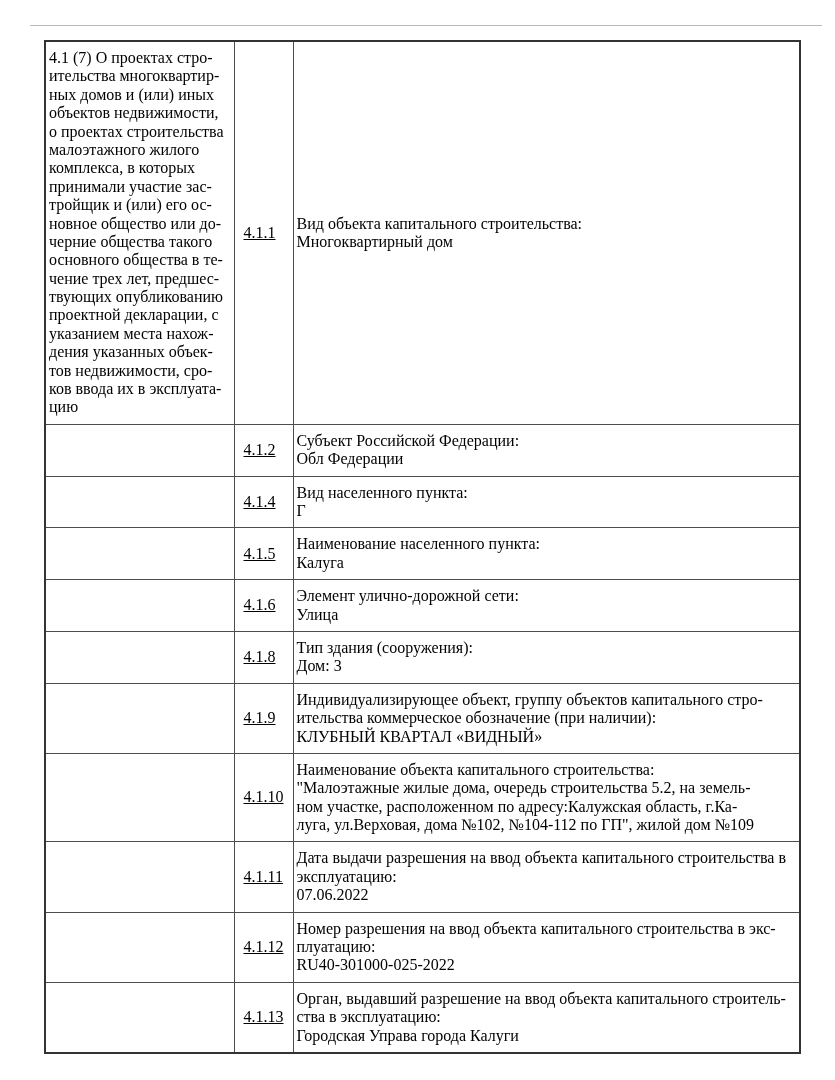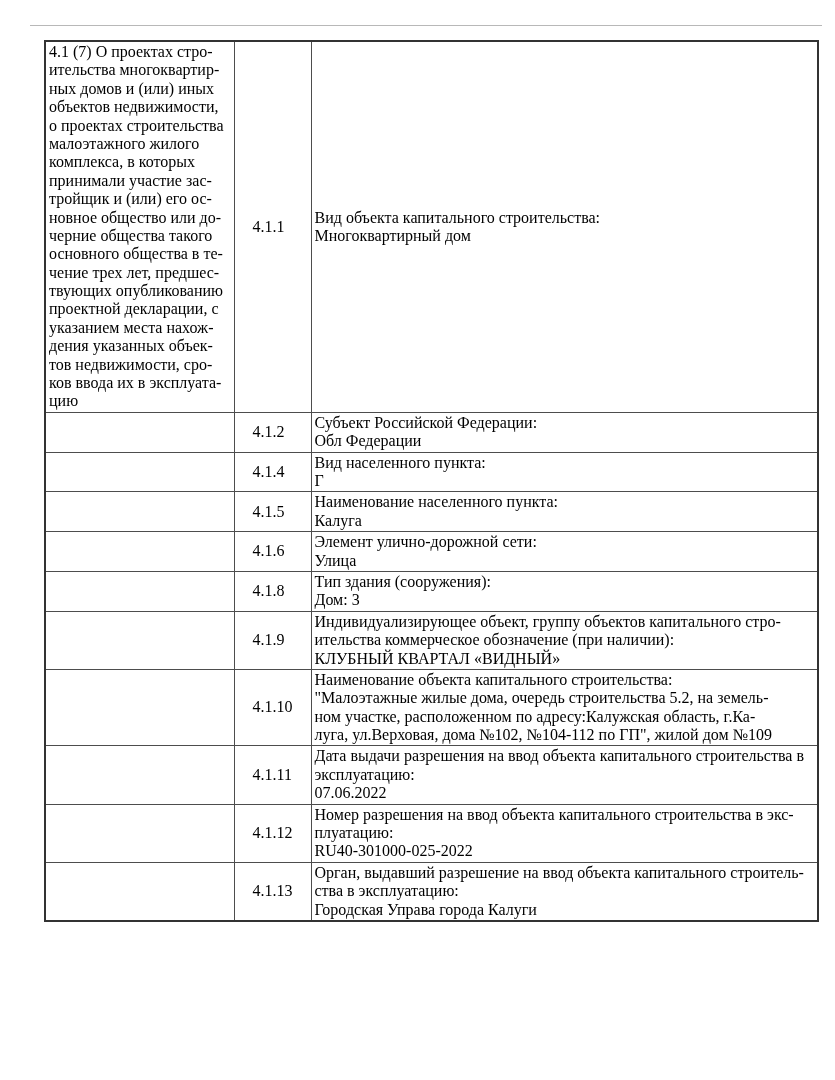--- a/index.html
+++ b/index.html
@@ -29,28 +29,29 @@
     table-layout: fixed;
     border: 2px solid #333333;
   }
   col.c1 { width: 189px; }
   col.c2 { width: 48px; }
   col.c3 { width: 507px; }
   td {
     border: 1px solid #4d4d4d;
     font-size: 16px;
     line-height: 1.15;
-    padding: 1px 3px;
+    padding: 7px 3px;
     overflow: hidden;
   }
   td.note-cell { vertical-align: top; }
   .note { white-space: pre; }
   td.code-cell {
     vertical-align: middle;
-    padding: 1px 18px;
+    padding: 1px 9px;
+    text-decoration: underline;
   }
   td.content-cell { vertical-align: middle; }
   .label { white-space: pre; }
   .valueline { white-space: pre; }
   .value { font-weight: normal; white-space: pre; }
   .prefix { white-space: pre; text-align: right; }
 </style>
 </head>
 <body>
 

